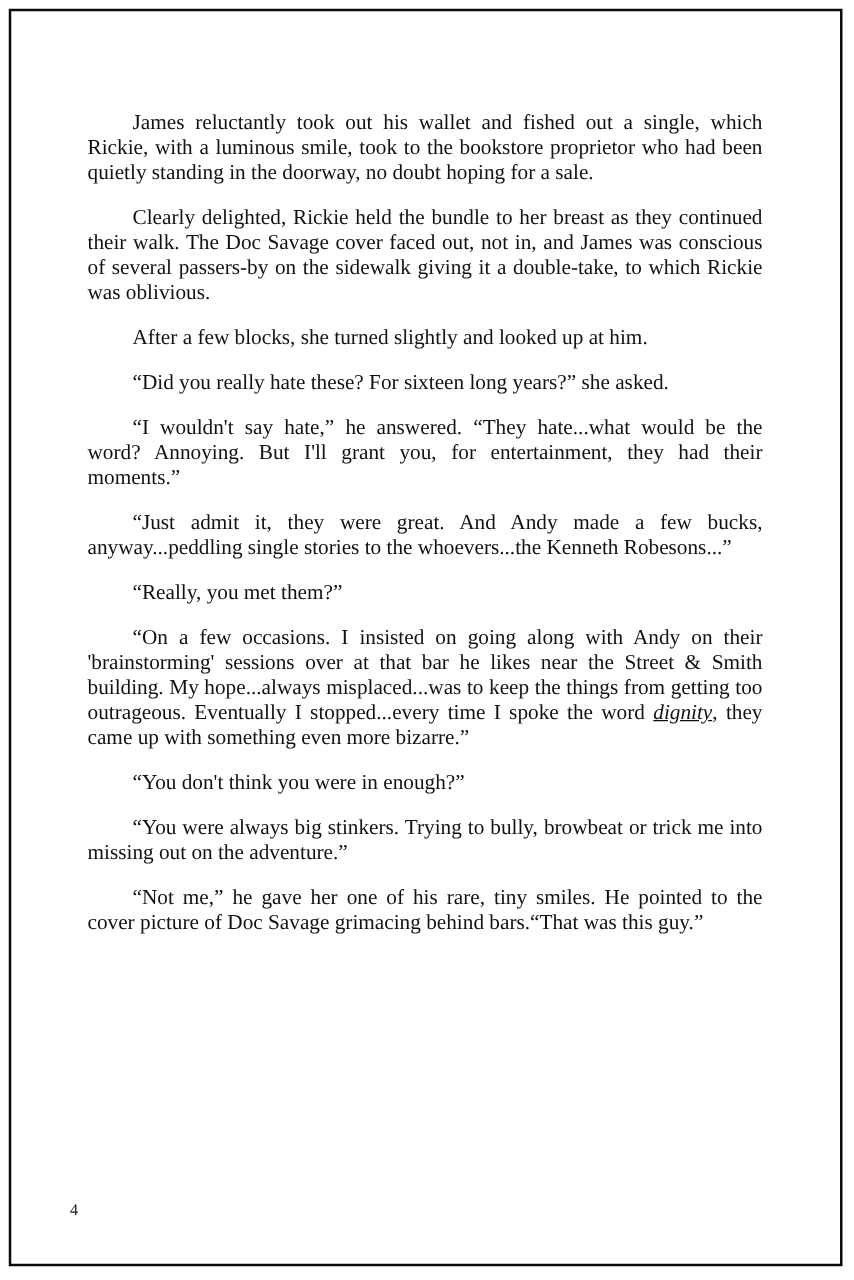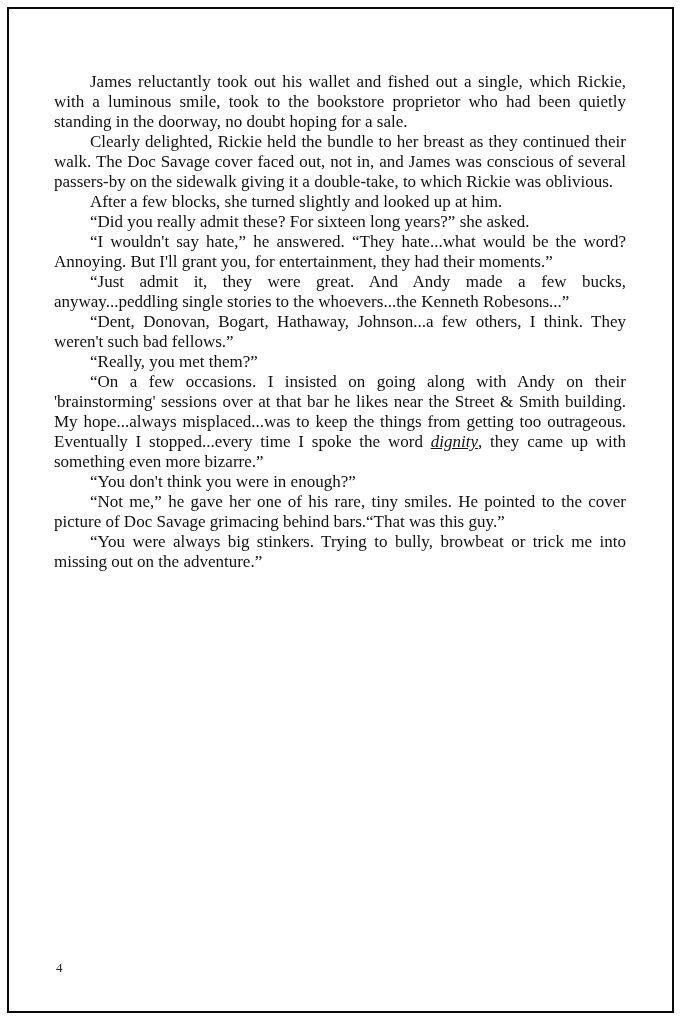--- a/index.html
+++ b/index.html
@@ -29,21 +29,21 @@
     position: absolute;
     left: 54px;
     top: 72px;
     width: 572px;
     font-size: 17px;
     line-height: 20px;
     color: #111111;
     text-align: justify;
   }
   .body-text p {
-    margin: 0;
+    margin: 16px;
     padding: 0;
     text-indent: 36px;
   }
   .body-text em {
     font-style: italic;
     text-decoration: underline;
   }
   .page-number {
     position: absolute;
     left: 56px;
@@ -54,24 +54,23 @@
 </style>
 </head>
 <body>
 
 <div class="page">
   <div class="page-border"></div>
   <div class="body-text">
       <p><span>James reluctantly took out his wallet and fished out a single, which Rickie, with a luminous smile, took to the bookstore proprietor who had been quietly standing in the doorway, no doubt hoping for a sale.</span></p>
       <p><span>Clearly delighted, Rickie held the bundle to her breast as they continued their walk. The Doc Savage cover faced out, not in, and James was conscious of several passers-by on the sidewalk giving it a double-take, to which Rickie was oblivious.</span></p>
       <p><span>After a few blocks, she turned slightly and looked up at him.</span></p>
-      <p><span>“Did you really admit these? For sixteen long years?” she asked.</span></p>
+      <p><span>“Did you really hate these? For sixteen long years?” she asked.</span></p>
       <p><span>“I wouldn't say hate,” he answered. “They hate...what would be the word? Annoying. But I'll grant you, for entertainment, they had their moments.”</span></p>
       <p><span>“Just admit it, they were great. And Andy made a few bucks, anyway...peddling single stories to the whoevers...the Kenneth Robesons...”</span></p>
-      <p><span>“Dent, Donovan, Bogart, Hathaway, Johnson...a few others, I think. They weren't such bad fellows.”</span></p>
       <p><span>“Really, you met them?”</span></p>
       <p><span>“On a few occasions. I insisted on going along with Andy on their 'brainstorming' sessions over at that bar he likes near the Street &amp; Smith building. My hope...always misplaced...was to keep the things from getting too outrageous. Eventually I stopped...every time I spoke the word </span><em>dignity</em><span>, they came up with something even more bizarre.”</span></p>
       <p><span>“You don't think you were in enough?”</span></p>
+      <p><span>“You were always big stinkers. Trying to bully, browbeat or trick me into missing out on the adventure.”</span></p>
       <p><span>“Not me,” he gave her one of his rare, tiny smiles. He pointed to the cover picture of Doc Savage grimacing behind bars.“That was this guy.”</span></p>
-      <p><span>“You were always big stinkers. Trying to bully, browbeat or trick me into missing out on the adventure.”</span></p>
     </div>
   <div class="page-number">4</div>
 </div>
 
 </body></html>

